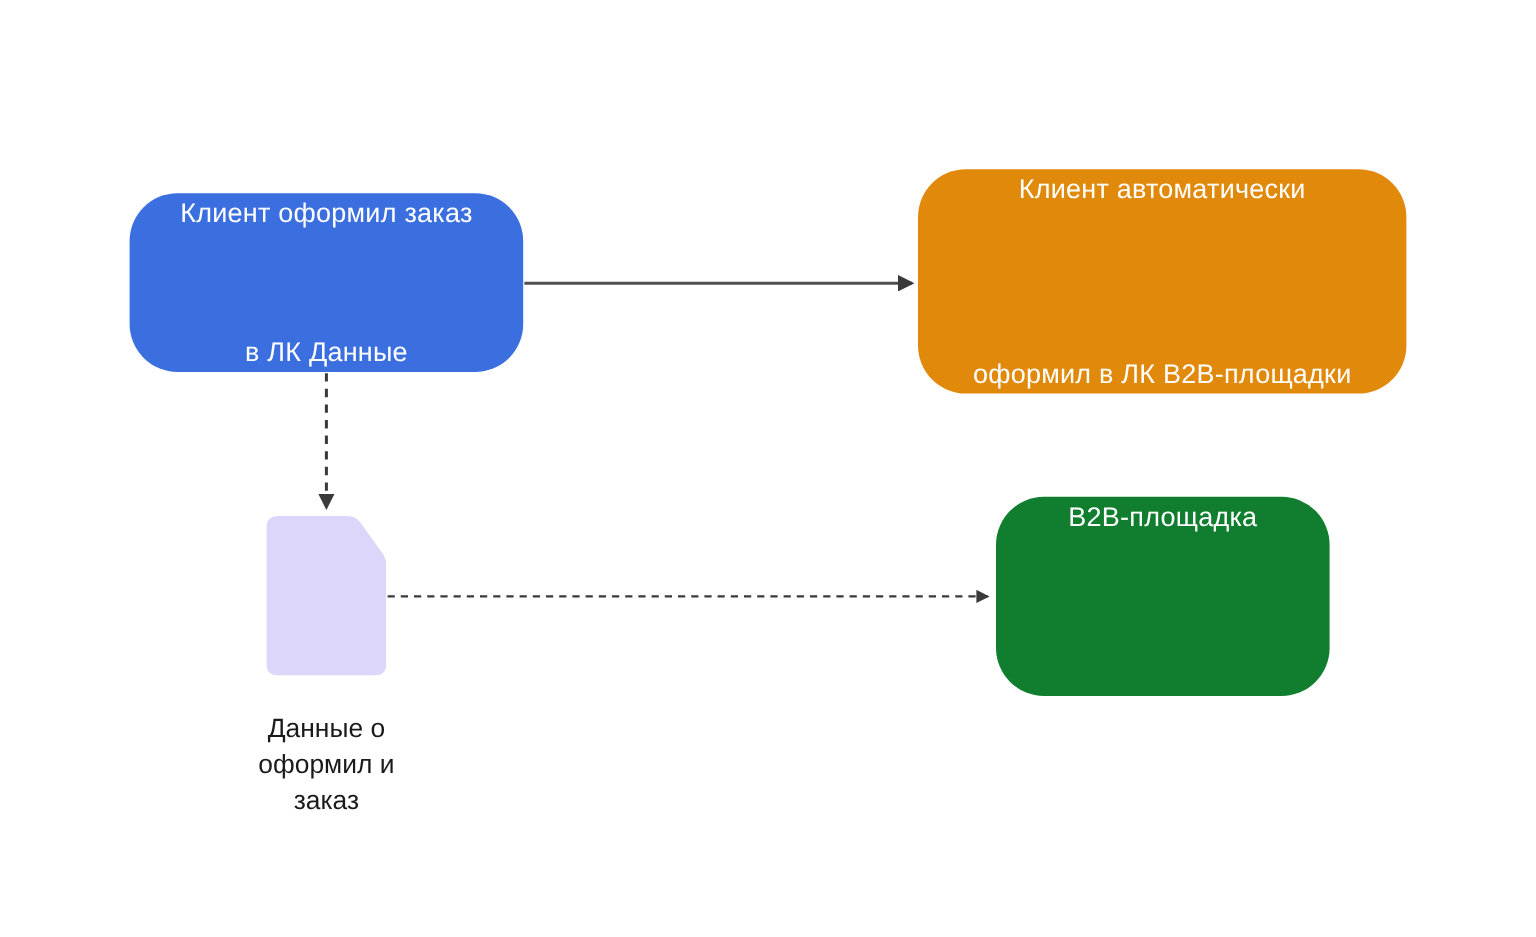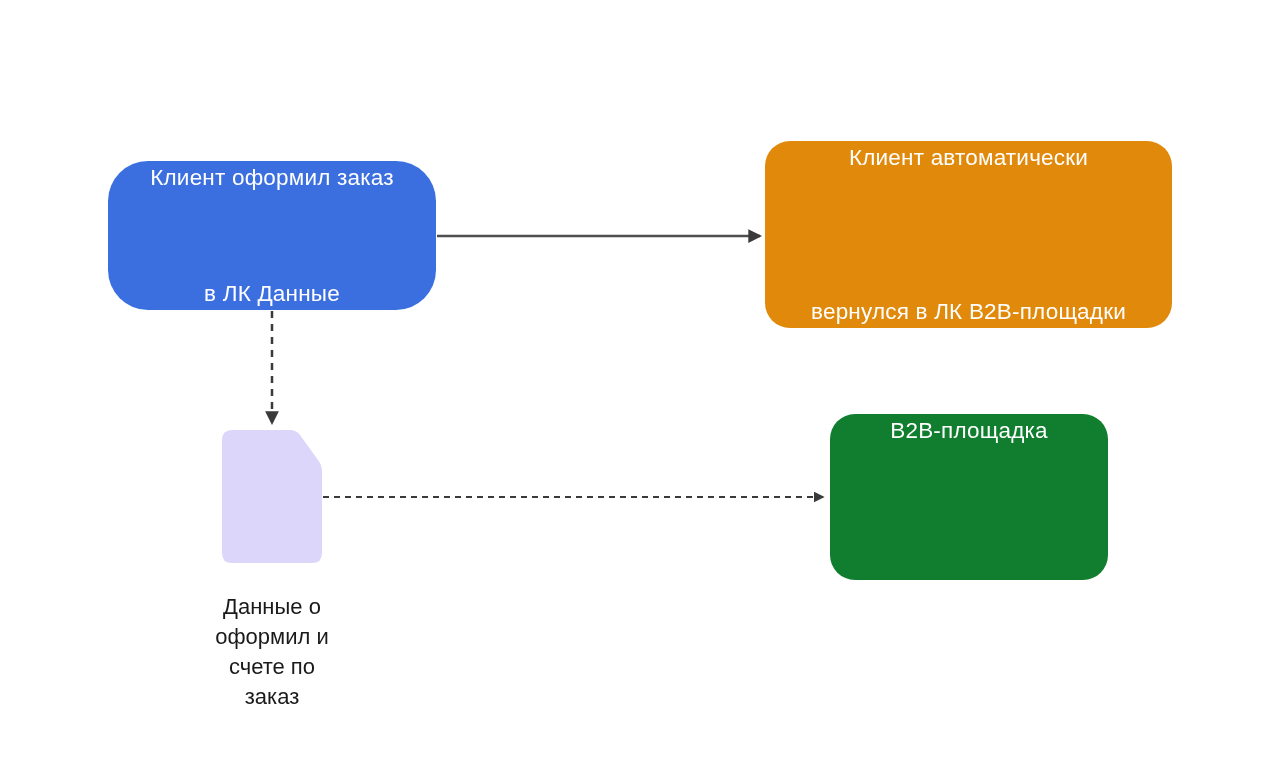--- a/index.html
+++ b/index.html
@@ -36,21 +36,20 @@
   .node span { display: block; }
   .node-client-order {
     left: 108px; top: 161px;
     width: 328px; height: 149px;
     background: #3B6FDF;
   }
   .node-client-returned {
     left: 765px; top: 141px;
     width: 407px; height: 187px;
     background: #E1890B;
-    border-radius: 25px;
   }
   .node-b2b-platform {
     left: 830px; top: 414px;
     width: 278px; height: 166px;
     background: #107E2E;
   }
   .document-shape {
     position: absolute;
     left: 222px; top: 430px;
     width: 100px; height: 133px;
@@ -83,31 +82,30 @@
     <line x1="323" y1="497" x2="823" y2="497" stroke="#3a3a3a" stroke-width="2" stroke-dasharray="6 5" marker-end="url(#arrowhead)"></line>
   </svg>
 
   <div class="node node-client-order" style="background: rgb(59, 111, 223);">
     <span>Клиент оформил заказ</span>
     <span>в ЛК Данные</span>
   </div>
 
   <div class="node node-client-returned" style="background: rgb(225, 137, 11);">
     <span>Клиент автоматически</span>
-    <span>вернулся в ЛК B2B-площадки</span>
+    <span>оформил в ЛК B2B-площадки</span>
   </div>
 
-  <div class="node node-b2b-platform" style="background: rgb(16, 126, 46); border-radius: 25px;">
+  <div class="node node-b2b-platform" style="background: rgb(16, 126, 46);">
     <span>B2B-площадка</span>
   </div>
 
   <svg class="document-shape" width="100" height="133" viewBox="0 0 100 133" xmlns="http://www.w3.org/2000/svg">
     <path d="M10 0 H68 Q74 0 78 5 L96 30 Q100 35 100 42 V123 Q100 133 90 133 H10 Q0 133 0 123 V10 Q0 0 10 0 Z" fill="#DBD6FA"></path>
   </svg>
 
   <div class="document-label">
     <span>Данные о</span>
     <span>оформил и</span>
-    <span>счете по</span>
     <span>заказ</span>
   </div>
 
 </div>
 
 </body></html>

